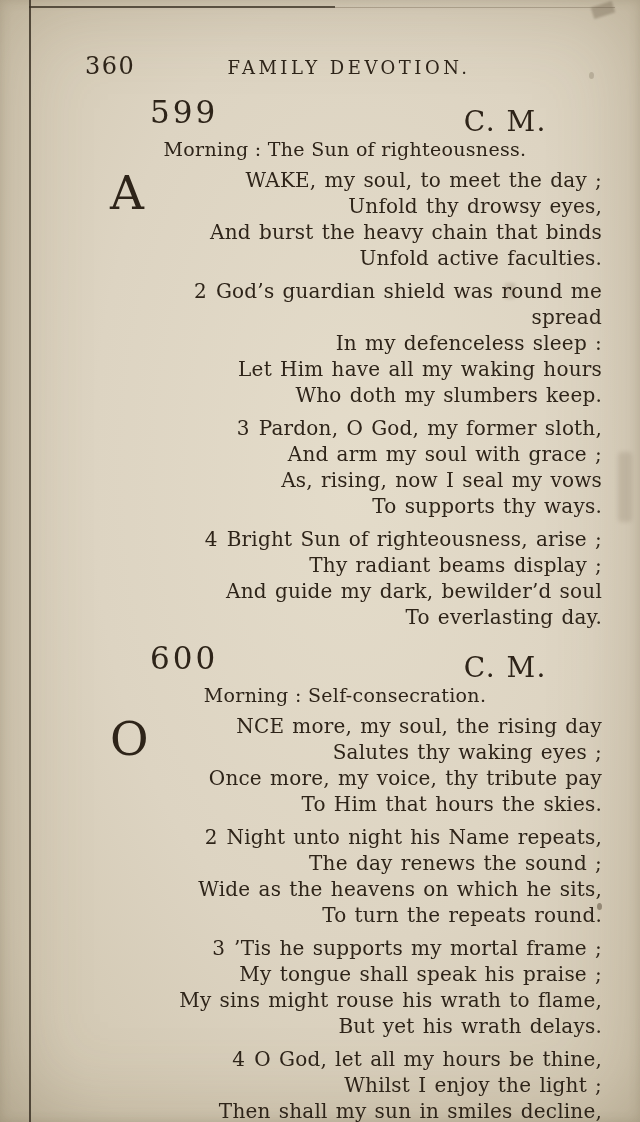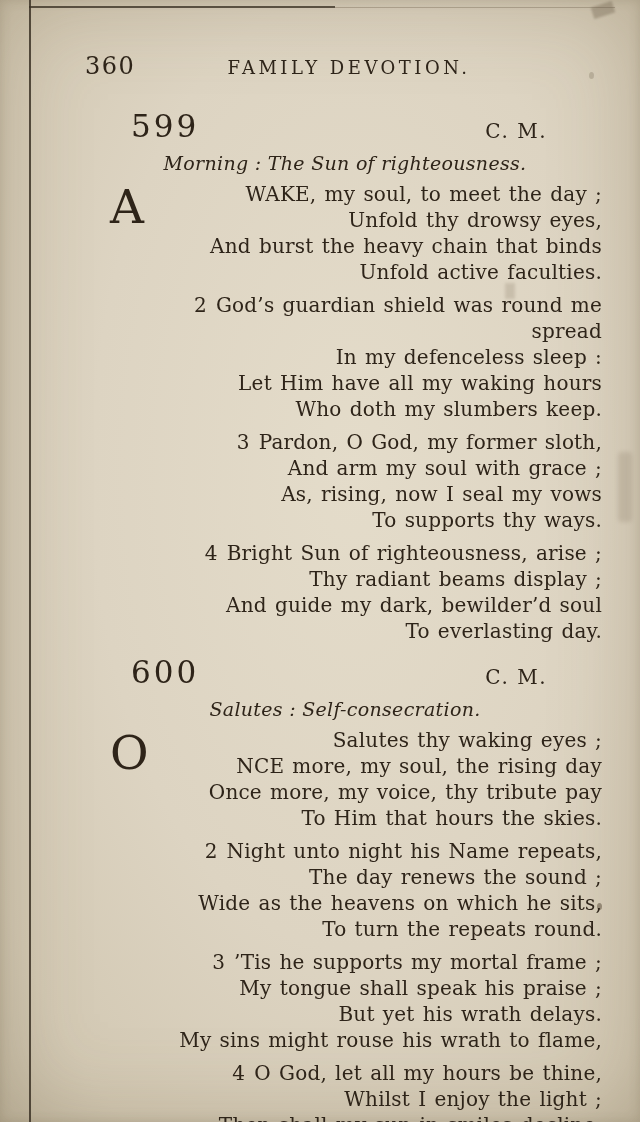--- a/index.html
+++ b/index.html
@@ -17,29 +17,29 @@
   .edge-top2{position:absolute;top:7px;left:335px;width:280px;height:1px;background:#6a5c48;opacity:.35;filter:blur(.6px);}
   .corner-mark{position:absolute;top:4px;right:26px;width:22px;height:12px;background:#5a4c38;opacity:.3;filter:blur(1.2px);transform:rotate(-18deg);}
   .ghost-a{position:absolute;right:8px;top:452px;width:14px;height:70px;background:#665640;opacity:.16;filter:blur(2.2px);border-radius:4px;}
   .ghost-b{position:absolute;left:505px;top:283px;width:10px;height:16px;background:#665640;opacity:.18;filter:blur(1.6px);}
   .speck{position:absolute;width:5px;height:7px;background:#4a3c2a;opacity:.45;filter:blur(.5px);border-radius:50%;}
   .speck1{left:597px;top:903px;}
   .speck2{left:589px;top:72px;opacity:.2;}
 
   .content{position:absolute;left:88px;top:52px;width:514px;}
 
-  .running-head{position:relative;height:30px;margin-bottom:28px;}
+  .running-head{position:relative;height:30px;margin-bottom:14px;}
   .page-num{position:absolute;left:-3px;top:0;font-size:24px;letter-spacing:1.5px;}
   .head-title{position:absolute;left:8px;right:0;top:5px;text-align:center;font-size:18px;letter-spacing:3.5px;}
 
   .hymn + .hymn{margin-top:12px;}
   .hymn-head{position:relative;height:40px;}
-  .hymn-number{position:absolute;left:43px;top:-2px;font-size:31px;letter-spacing:3px;}
-  .hymn-meter{position:absolute;right:55px;top:9px;font-size:20px;letter-spacing:1.5px;}
-  .hymn-subtitle{height:26px;line-height:26px;text-align:center;font-style:italic;font-size:19px;margin-bottom:5px;letter-spacing:.3px;}
+  .hymn-number{position:absolute;left:62px;top:-2px;font-size:31px;letter-spacing:3px;}
+  .hymn-meter{position:absolute;right:55px;top:9px;font-size:28px;letter-spacing:1.5px;}
+  .hymn-subtitle{height:26px;line-height:26px;text-align:center;font-size:19px;margin-bottom:5px;letter-spacing:.3px;}
 
   .verse{margin-bottom:7px;overflow:visible;}
   .line{font-size:20px;line-height:26px;letter-spacing:.2px;word-spacing:1.6px;text-align:right;}
   .l-num{padding-left:40px;}
   .l-indent{padding-left:66px;}
   .l-indent-dc{padding-left:46px;}
   .verse-number{display:inline-block;margin-right:9px;}
   .dropcap{float:left;font-size:47px;line-height:49px;height:52px;margin:1px 9px 0 22px;}
 </style>
 </head>
@@ -91,39 +91,39 @@
             <div class="line l-indent"><span class="line-text">Thy radiant beams display ;</span></div>
             <div class="line"><span class="line-text">And guide my dark, bewilder’d soul</span></div>
             <div class="line l-indent"><span class="line-text">To everlasting day.</span></div>
           </div>
         </section>
         <section class="hymn">
           <div class="hymn-head">
             <span class="hymn-number">600</span>
             <span class="hymn-meter">C. M.</span>
           </div>
-          <div class="hymn-subtitle">Salutes : Self-consecration.</div>
+          <div class="hymn-subtitle">Morning : Self-consecration.</div>
           <div class="verse">
             <span class="dropcap">O</span>
+            <div class="line"><span class="line-text">NCE more, my soul, the rising day</span></div>
             <div class="line"><span class="line-text">Salutes thy waking eyes ;</span></div>
-            <div class="line"><span class="line-text">NCE more, my soul, the rising day</span></div>
             <div class="line"><span class="line-text">Once more, my voice, thy tribute pay</span></div>
             <div class="line l-indent-dc"><span class="line-text">To Him that hours the skies.</span></div>
           </div>
           <div class="verse">
             <div class="line l-num"><span class="verse-number">2</span><span class="line-text">Night unto night his Name repeats,</span></div>
             <div class="line l-indent"><span class="line-text">The day renews the sound ;</span></div>
             <div class="line"><span class="line-text">Wide as the heavens on which he sits,</span></div>
             <div class="line l-indent"><span class="line-text">To turn the repeats round.</span></div>
           </div>
           <div class="verse">
             <div class="line l-num"><span class="verse-number">3</span><span class="line-text">’Tis he supports my mortal frame ;</span></div>
             <div class="line l-indent"><span class="line-text">My tongue shall speak his praise ;</span></div>
+            <div class="line"><span class="line-text">My sins might rouse his wrath to flame,</span></div>
             <div class="line l-indent"><span class="line-text">But yet his wrath delays.</span></div>
-            <div class="line"><span class="line-text">My sins might rouse his wrath to flame,</span></div>
           </div>
           <div class="verse">
             <div class="line l-num"><span class="verse-number">4</span><span class="line-text">O God, let all my hours be thine,</span></div>
             <div class="line l-indent"><span class="line-text">Whilst I enjoy the light ;</span></div>
             <div class="line"><span class="line-text">Then shall my sun in smiles decline,</span></div>
             <div class="line l-indent"><span class="line-text">And bring a peaceful night.</span></div>
           </div>
         </section>
       </div>
   </div>

